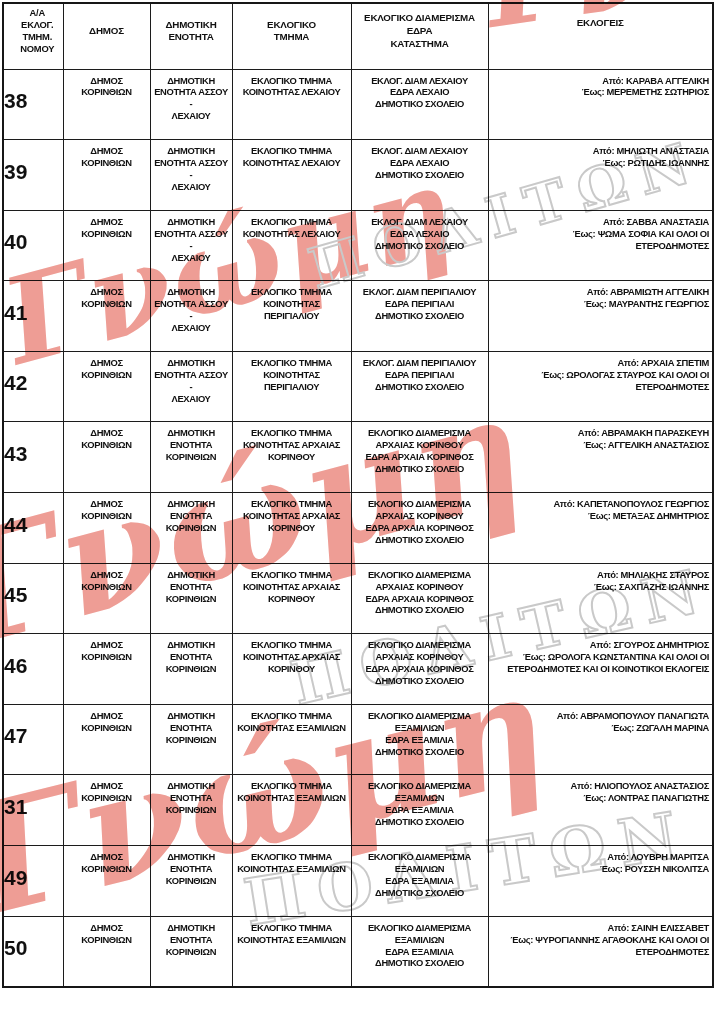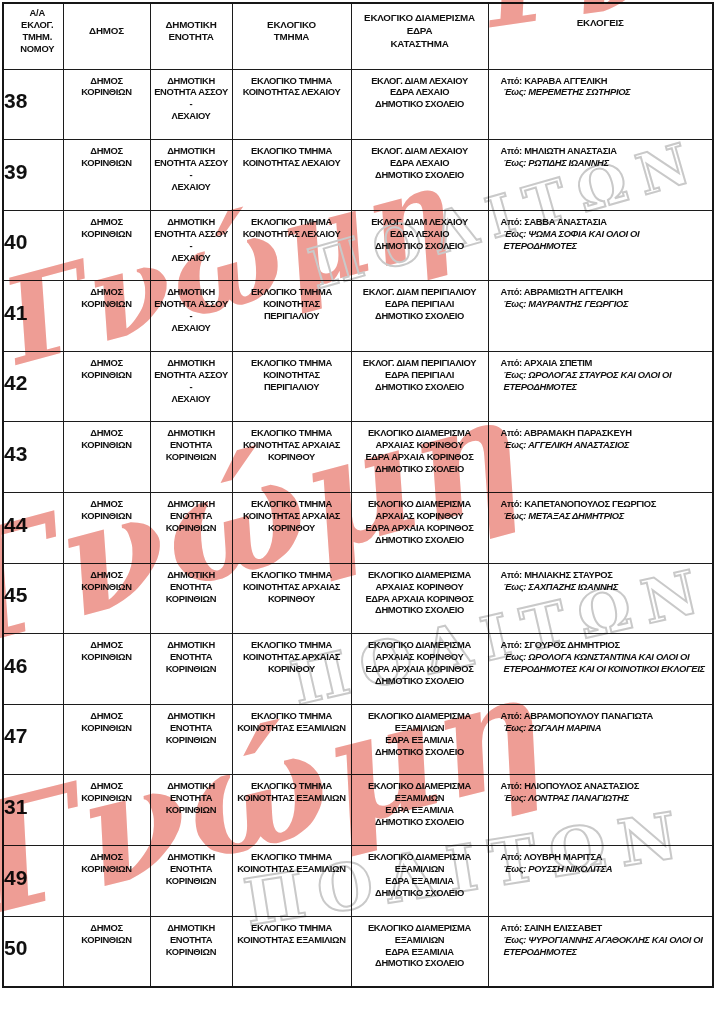--- a/index.html
+++ b/index.html
@@ -26,22 +26,22 @@
   th.h-aa{font-size:9.4px;padding:3px 0 0 8px;vertical-align:top;}
   th.h-voters{vertical-align:top;padding-top:13px;}
   .etable td{
     font-size:9.4px;letter-spacing:-0.35px;line-height:1.27;
     text-align:center;vertical-align:top;padding:5px 3px 0 3px;
   }
   td.c-num{
     font-size:21px;letter-spacing:0;vertical-align:middle;
     text-align:left;padding:0 0 6px 0;
   }
-  td.c-vot{text-align:left;padding-left:12px;padding-right:3px;}
-  td.c-vot .eos{padding-left:3px;font-style:italic;}
+  td.c-vot{text-align:right;padding-left:6px;padding-right:3px;}
+  td.c-vot .eos{padding-left:3px;}
   
   .wm-layer{position:absolute;left:0;top:0;width:715px;height:1023px;
     pointer-events:none;mix-blend-mode:multiply;}
   .wm-brand{
     position:absolute;font-family:"DejaVu Serif","Liberation Serif",serif;
     font-style:italic;font-weight:bold;line-height:1;white-space:nowrap;
     transform-origin:0 0;letter-spacing:2px;
   }
   .wm-sub{
     position:absolute;font-family:"DejaVu Serif","Liberation Serif",serif;

